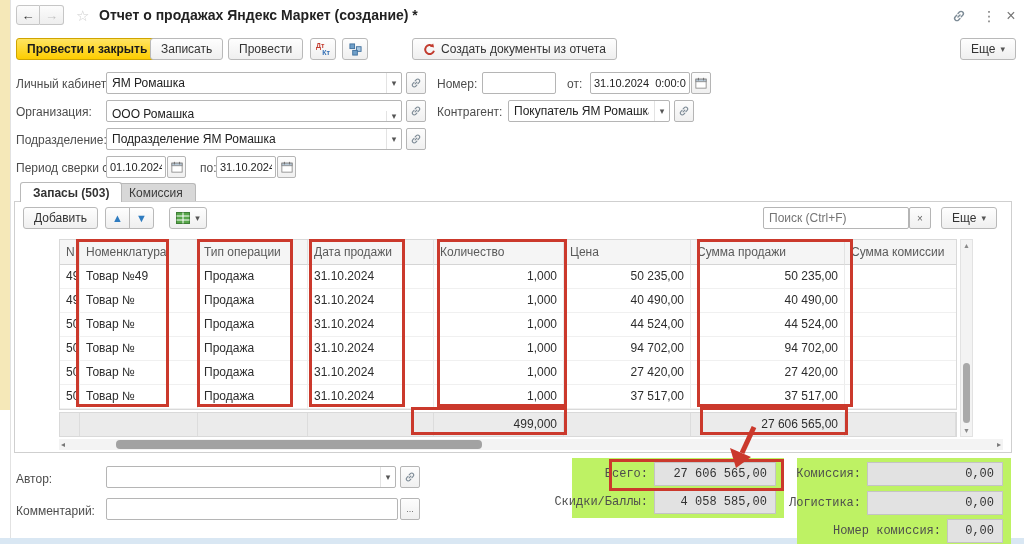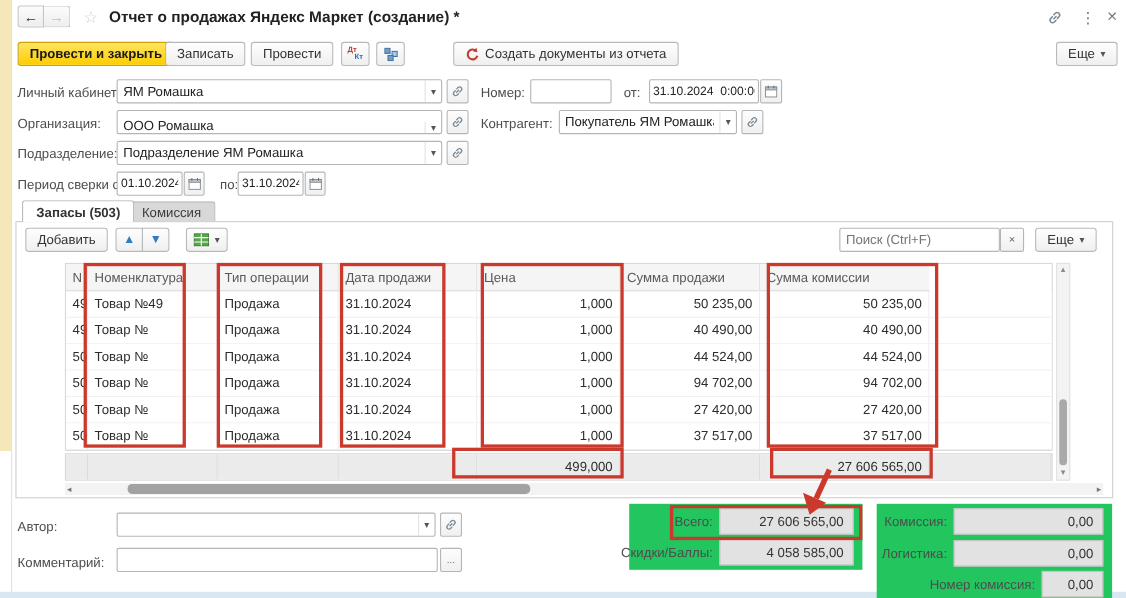--- a/index.html
+++ b/index.html
@@ -56,21 +56,21 @@
   .totals{position:absolute;left:44px;top:210px;width:898px;border:1px solid #d9d9d9;}
   .totals .td{background:#ebebeb;border-right:1px solid #dcdcdc;border-bottom:0;height:23px;}
   
   .vscroll{position:absolute;left:945px;top:37px;width:13px;height:198px;background:#f3f3f3;border:1px solid #e2e2e2;}
   .varr{position:absolute;left:0;width:100%;text-align:center;font-size:7px;color:#8a8a8a;line-height:11px;}
   .vthumb{position:absolute;left:2px;right:2px;bottom:13px;height:60px;background:#a9a9a9;border-radius:4px;}
   .hscroll{position:absolute;left:44px;top:237px;width:944px;height:11px;background:#f3f3f3;}
   .hthumb{position:absolute;left:57px;top:1px;width:366px;height:9px;background:#a2a2a2;border-radius:4px;}
   .harr{position:absolute;top:0;font-size:8px;color:#777;line-height:11px;}
   
-  .grayblock{position:absolute;background:#22c55e;}
+  .grayblock{position:absolute;background:#bef264;font-family:Liberation Mono, monospace;}
   .sumrow{position:absolute;right:8px;display:flex;align-items:center;gap:6px;height:24px;}
   .sumrow .slabel{color:#4d4d4d;white-space:nowrap;}
   .sumfld{background:#e2e2e2;border:1px solid #c4c4c4;height:24px;line-height:22px;text-align:right;padding:0 8px;color:#333;}
   
   .ann{position:absolute;border:3px solid var(--ann);pointer-events:none;z-index:40;}
   .arrow-svg{position:absolute;left:0;top:0;width:1024px;height:544px;pointer-events:none;z-index:41;}
   .arrow-svg line{stroke:var(--ann);}
   .arrow-svg polygon{fill:var(--ann);}
   .dtkt{position:relative;width:14px;height:14px;display:inline-block;font-size:7px;font-weight:bold;line-height:7px;}
   .dtkt .dt{position:absolute;left:0;top:0;color:#c23b2e;}
@@ -270,20 +270,21 @@
       <span>Еще</span>
         <span class="caret">▾</span>
     </div>
 
     <div class="tbl">
       <div class="grid">
         <div class="th">N</div>
         <div class="th">Номенклатура</div>
         <div class="th">Тип операции</div>
         <div class="th">Дата продажи</div>
+        <div class="th">Количество</div>
         <div class="th">Цена</div>
         <div class="th">Сумма продажи</div>
         <div class="th">Сумма комиссии</div>
       </div>
       <div>
           <div class="grid">
     <div class="td num">498</div>
     <div class="td">Товар №49</div>
     <div class="td">Продажа</div>
     <div class="td">31.10.2024</div>

